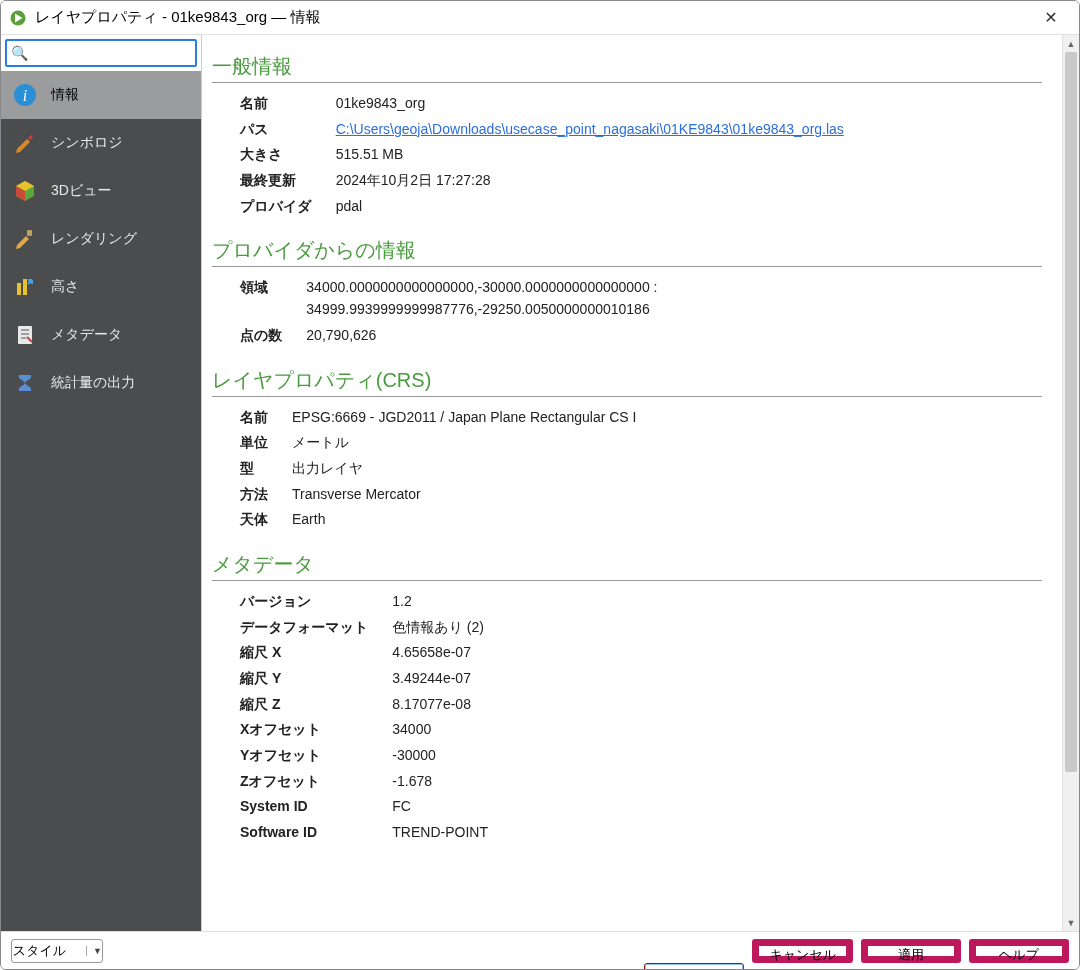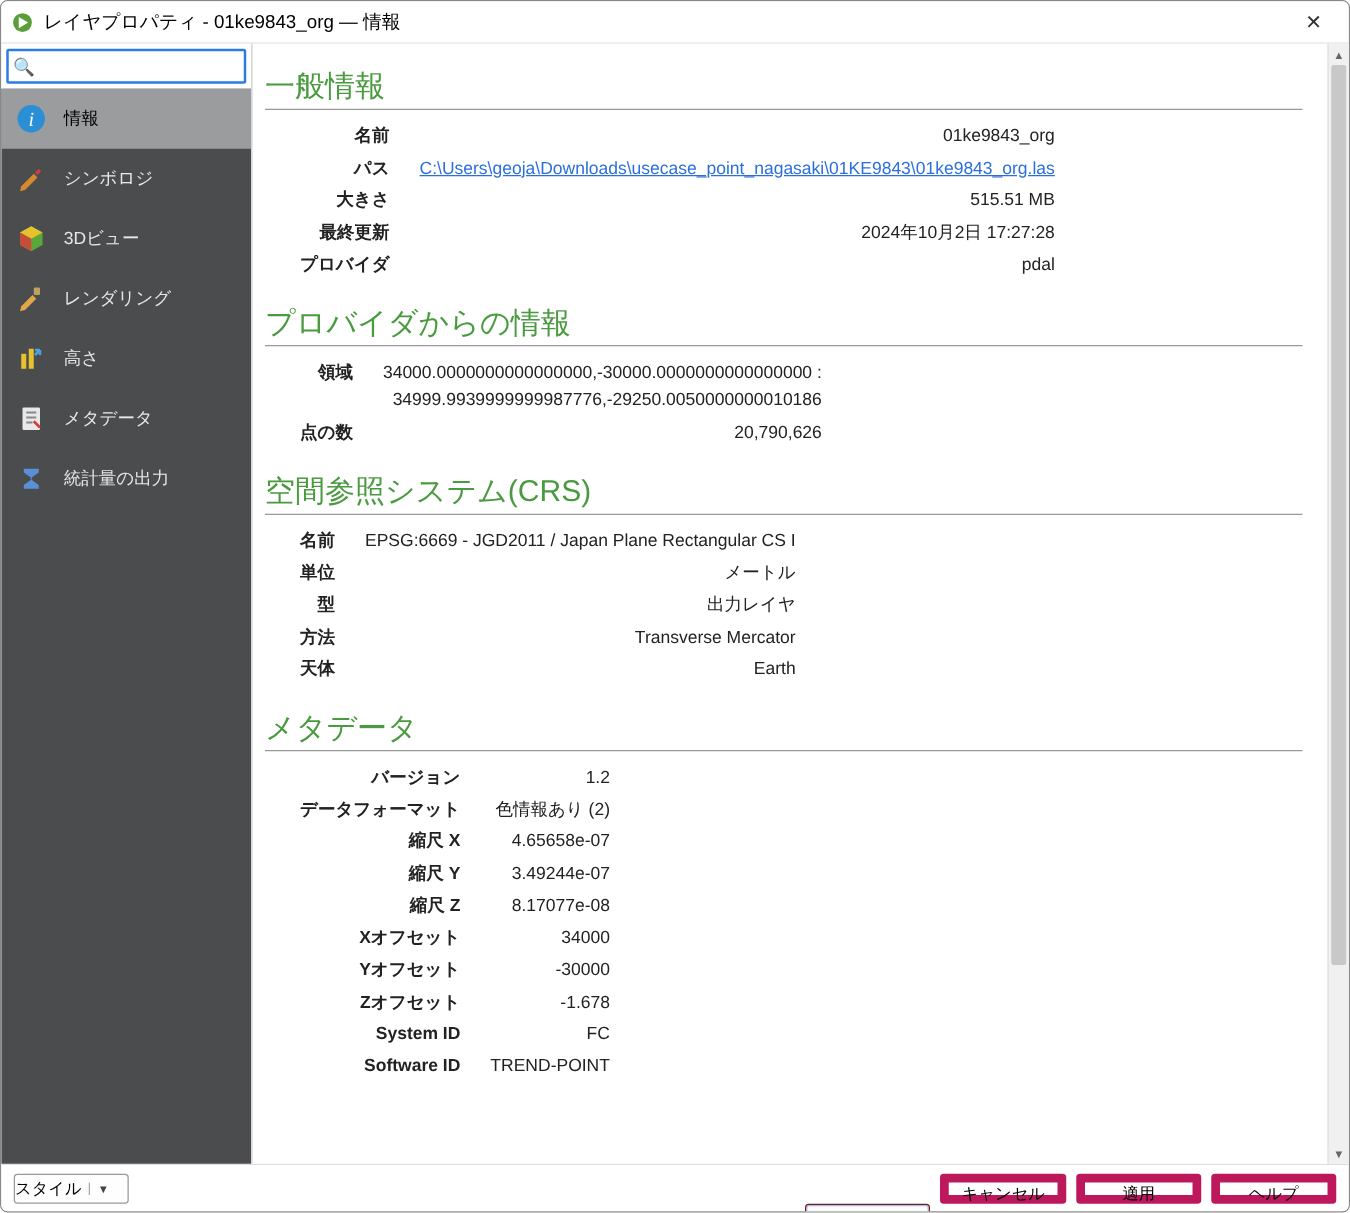--- a/index.html
+++ b/index.html
@@ -127,30 +127,29 @@
   .scrollbar .thumb {
     position: absolute;
     left: 2px; right: 2px;
     top: 17px;
     height: 720px;
     background: #c8c8c8;
     border-radius: 2px;
   }
   .section-title {
     color: #4a9b3f;
-    font-size: 24px;
+    font-size: 20px;
     font-weight: 400;
     margin: 4px 0 8px 0;
     border-bottom: 1px solid #999;
     padding-bottom: 2px;
   }
   table.kv {
     border-collapse: collapse;
     margin: 6px 0 18px 28px;
-    text-align: right;
   }
   table.kv td {
     padding: 2px 10px 2px 0;
     vertical-align: top;
     font-size: 14px;
     line-height: 1.55;
   }
   table.kv td.k {
     font-weight: bold;
     white-space: nowrap;
@@ -188,22 +187,22 @@
   .style-btn {
     height: 24px;
     width: 92px;
     border: 1px solid #999;
     background: #fefefe;
     border-radius: 3px;
     font-size: 13px;
     cursor: pointer;
     display: flex;
     align-items: center;
-    justify-content: flex-start;
-    gap: 6px;
+    justify-content: flex-end;
+    gap: 20px;
   }
   .style-btn .caret {
     font-size: 9px;
     color: #444;
     border-left: 1px solid #aaa;
     padding-left: 6px;
   }
 </style>
 </head>
 <body>
@@ -317,21 +316,21 @@
               <td class="k">領域</td>
               <td><span>34000.0000000000000000,-30000.0000000000000000 :</span><br><span>34999.9939999999987776,-29250.0050000000010186</span></td>
             </tr>
         <tr>
               <td class="k">点の数</td>
               <td>20,790,626</td>
             </tr>
       </tbody>
         </table>
 
-      <div class="section-title">空間参照システム(CRS)</div>
+      <div class="section-title">レイヤプロパティ(CRS)</div>
       <table class="kv">
         <tbody>
             <tr>
               <td class="k">名前</td>
               <td>EPSG:6669 - JGD2011 / Japan Plane Rectangular CS I</td>
             </tr>
         <tr>
               <td class="k">単位</td>
               <td>メートル</td>
             </tr>

